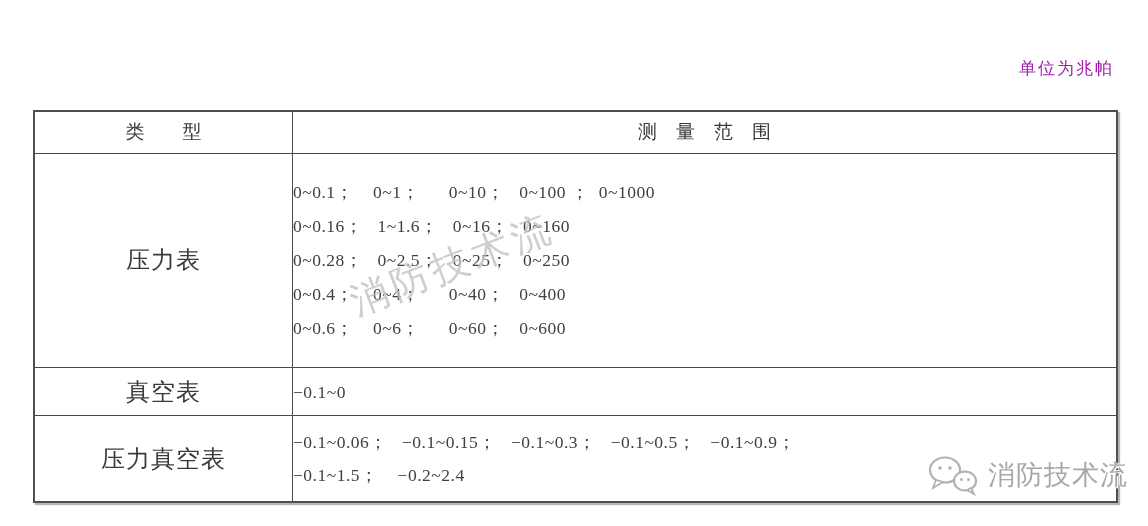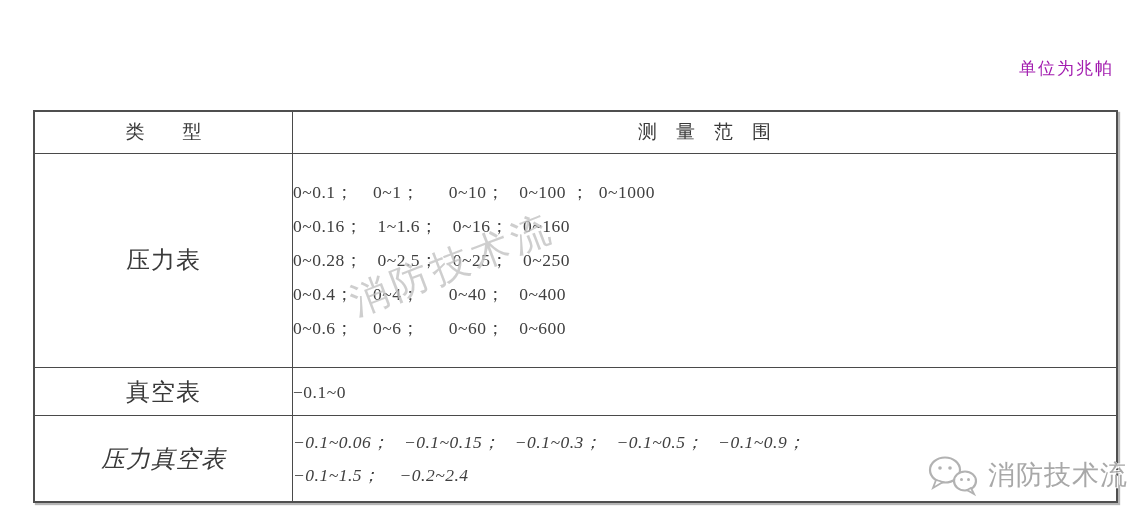--- a/index.html
+++ b/index.html
@@ -46,21 +46,21 @@
     padding: 0;
     vertical-align: middle;
   }
   th.col-type, td.cell-type {
     width: 257px;
     text-align: center;
   }
   tr.header-row { height: 42px; }
   tr.row-pressure { height: 214px; }
   tr.row-vacuum { height: 48px; font-family: Liberation Serif, serif; }
-  tr.row-pv { height: 86px; font-style: italic; }
+  tr.row-pv { height: 86px; }
 
   th {
     font-weight: normal;
     font-size: 19px;
     color: #3a3a3a;
     text-align: center;
     margin-left: 38px;
   }
   td.cell-type {
     font-size: 24px;

